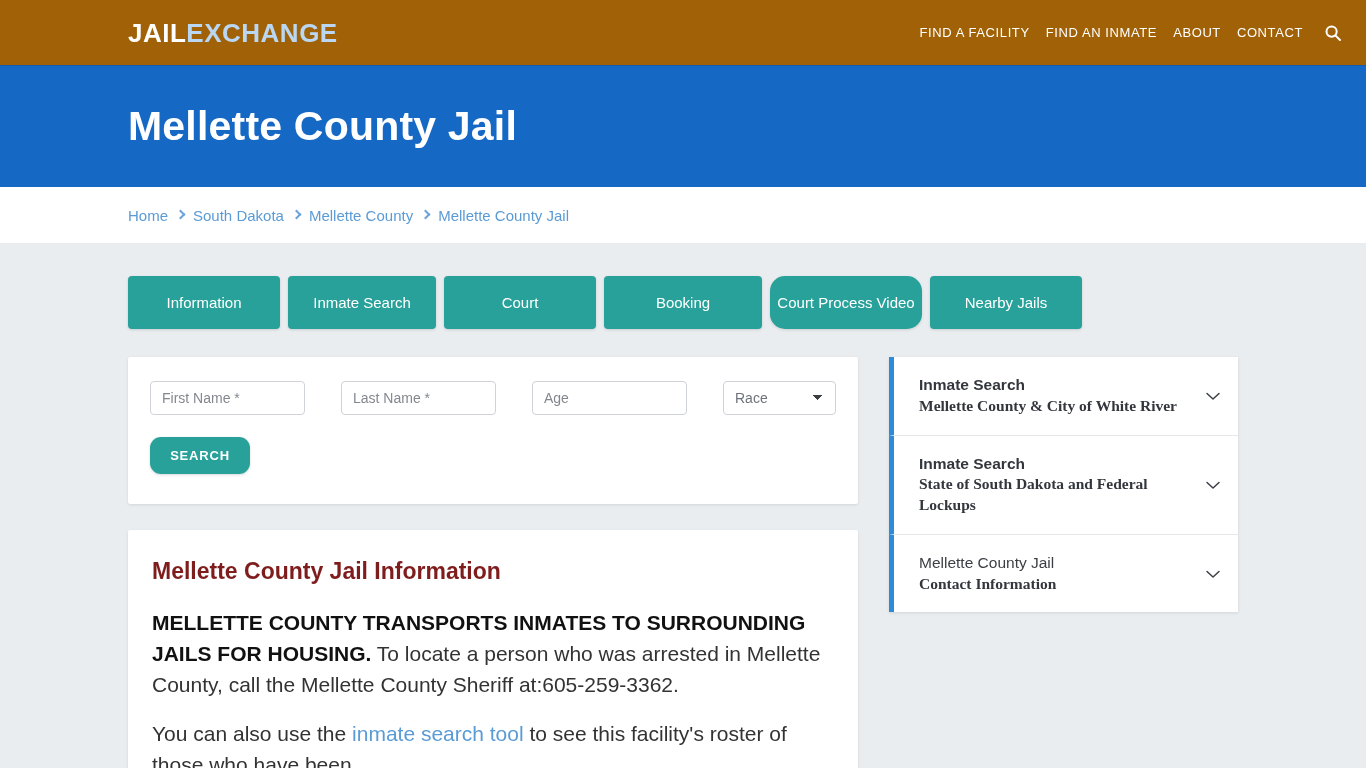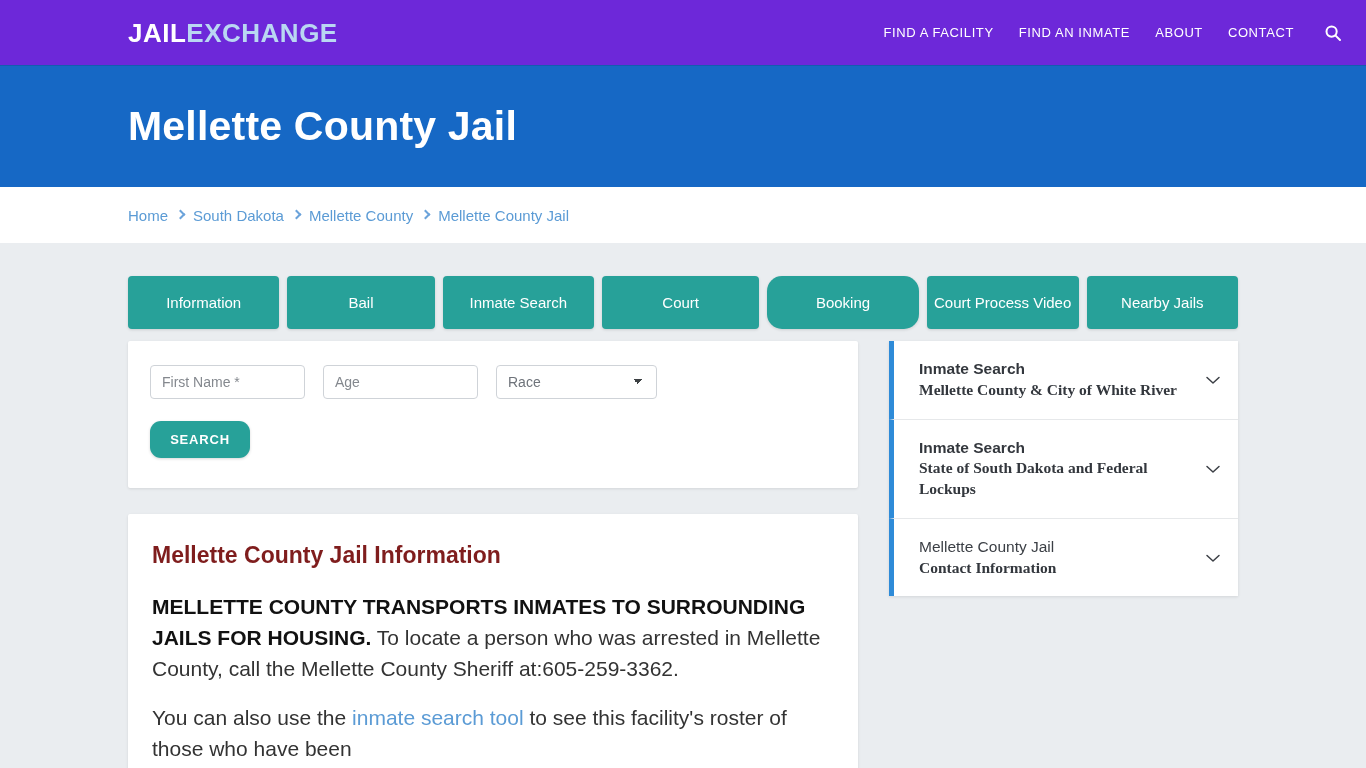--- a/index.html
+++ b/index.html
@@ -7,40 +7,40 @@
     margin: 0; padding: 0;
     width: 1366px; height: 768px;
     overflow: hidden;
     background: #eaedf0;
     font-family: "Liberation Sans", sans-serif;
   }
 
   
   .topbar {
     height: 65px;
-    background: #6d28d9;
+    background: #a16207;
     display: flex;
     align-items: center;
     padding: 0 0 0 128px;
     position: relative;
   }
   .logo {
     font-size: 26px;
     font-weight: bold;
     letter-spacing: 0.5px;
     line-height: 1;
     user-select: none;
   }
   .logo .jail { color: #ffffff; }
   .logo .exchange { color: #b9d7f2; }
   .nav {
     margin-left: auto;
     display: flex;
     align-items: center;
-    gap: 25px;
+    gap: 16px;
     padding-right: 22px;
   }
   .nav a {
     color: #ffffff;
     font-size: 13px;
     letter-spacing: 0.6px;
     text-decoration: none;
     white-space: nowrap;
   }
   .search-icon-btn {
@@ -97,21 +97,21 @@
   .content {
     background: #eaedf0;
     height: calc(768px - 65px - 122px - 70px);
     padding: 33px 128px 0 128px;
   }
 
   
   .tabs {
     display: flex;
     gap: 8px;
-    margin-bottom: 12px;
+    margin-bottom: 28px;
   }
   .tab {
     background: #27a199;
     color: #ffffff;
     font-size: 15px;
     border-radius: 4px;
     height: 53px;
     display: flex;
     align-items: center;
     justify-content: center;
@@ -148,21 +148,21 @@
   }
   .search-card h2 {
     margin: 0 0 22px 0;
     text-align: center;
     font-size: 21px;
     font-weight: bold;
     color: #222222;
   }
   .fields {
     display: flex;
-    gap: 18px;
+    gap: 36px;
     margin-bottom: 22px;
   }
   .fields input, .fields select {
     height: 34px;
     border: 1px solid #cfd3d8;
     border-radius: 4px;
     font-size: 14px;
     color: #6e737a;
     padding: 0 11px;
     background: #ffffff;
@@ -272,35 +272,35 @@
     <a href="#">Mellette County</a>
     <span class="chev"></span>
     <span class="crumb-current">Mellette County Jail</span>
   </div>
 </div>
 
 <div class="content">
 
   <div class="tabs">
     <div class="tab">Information</div>
-    <div class="tab">Bail</div>
     <div class="tab">Inmate Search</div>
     <div class="tab">Court</div>
     <div class="tab">Booking</div>
     <div class="tab">Court Process Video</div>
     <div class="tab">Nearby Jails</div>
   </div>
 
   <div class="columns">
 
     <div class="col-main">
 
       <div class="card search-card">
         <div class="fields">
           <input type="text" placeholder="First Name *" style="">
+          <input type="text" placeholder="Last Name *" style="">
           <input type="text" placeholder="Age" style="">
           <select>
             <option>Race</option>
           </select>
         </div>
         <button class="btn-search">SEARCH</button>
       </div>
 
       <div class="card info-card">
         <h2>Mellette County Jail Information</h2>

